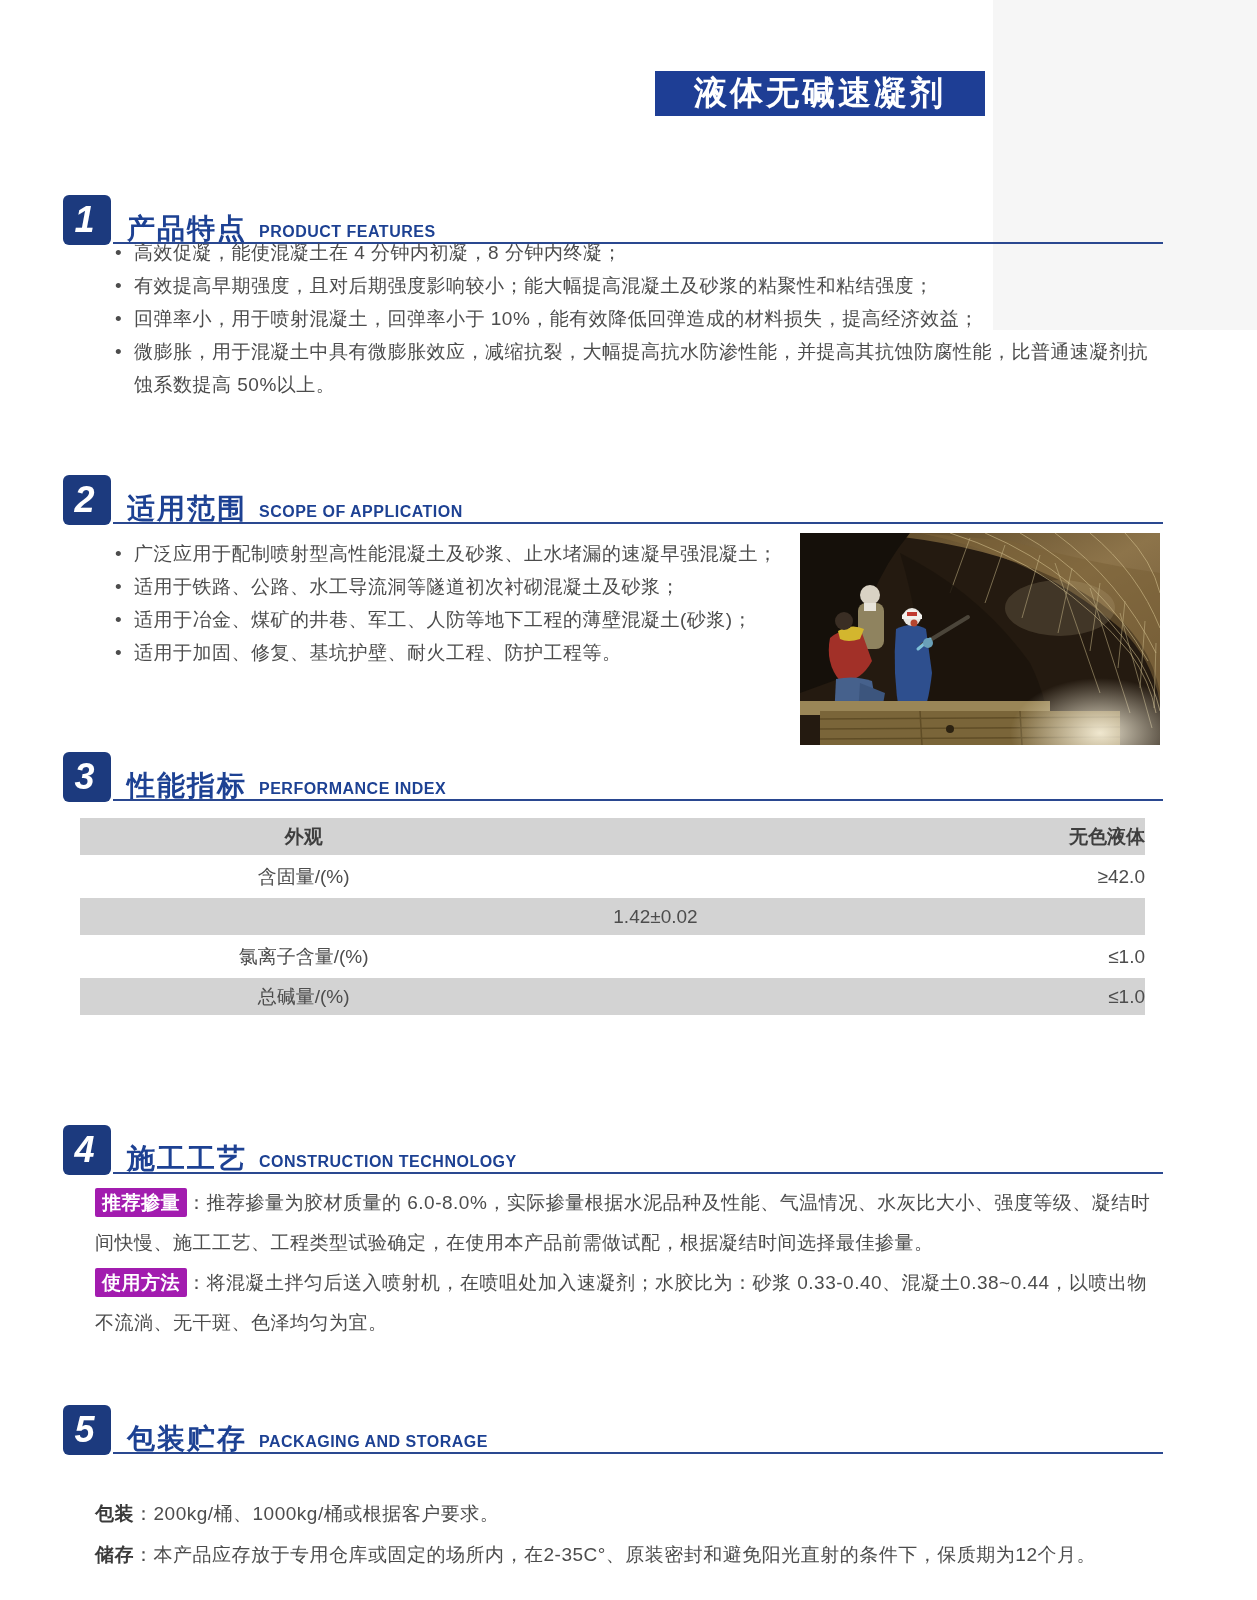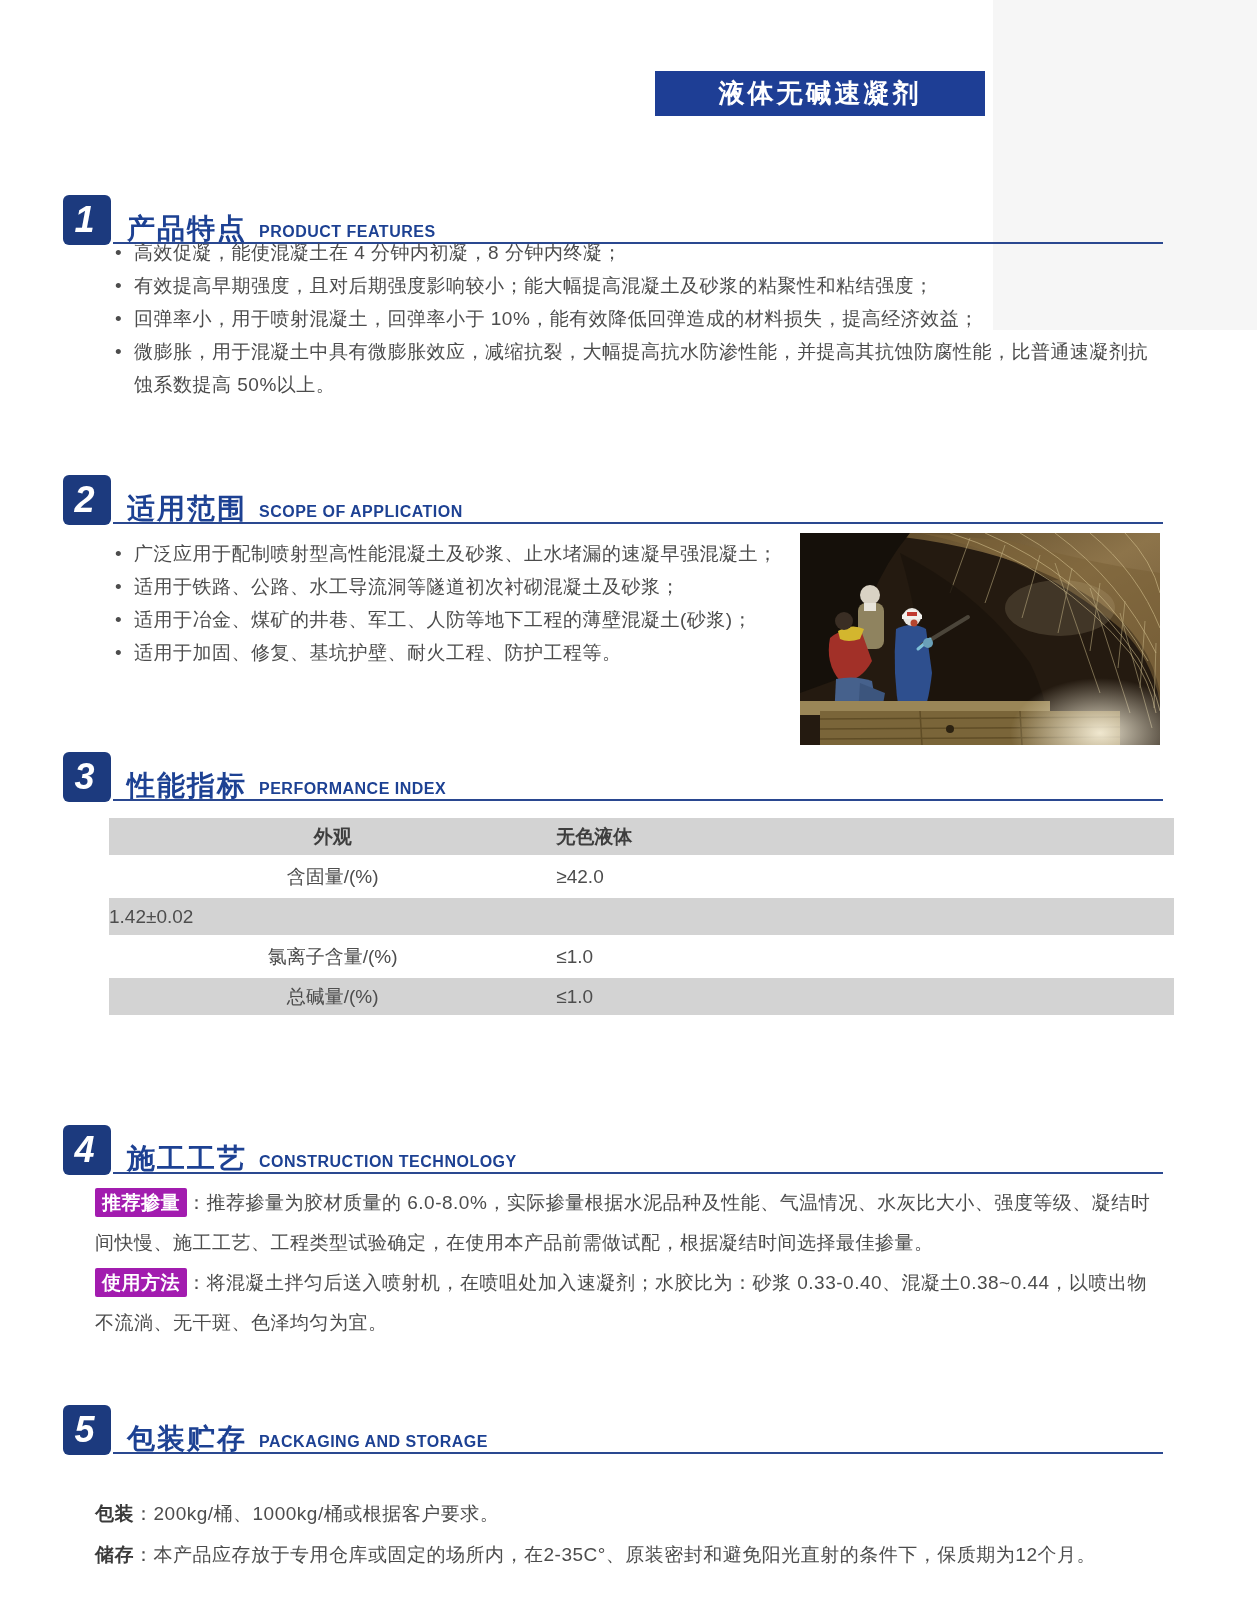--- a/index.html
+++ b/index.html
@@ -11,21 +11,21 @@
   }
   .scan-tint {
     position:absolute; left:993px; top:0; width:264px; height:330px;
     background:#f6f6f6;
   }
   
   .doc-title {
     position:absolute; left:655px; top:71px; width:330px; height:45px;
     background:#1e3e95; color:#ffffff;
     display:flex; align-items:center; justify-content:center;
-    font-size:26px; font-weight:bold; letter-spacing:3px;
+    font-size:33px; font-weight:bold; letter-spacing:3px;
   }
   
   .sec-header {
     position:absolute; left:63px; width:1100px; height:52px;
     display:flex; align-items:flex-end;
   }
   .sec-num {
     width:48px; height:50px; background:#1c3a7e; color:#ffffff;
     font-size:36px; font-weight:bold; font-style:italic;
     display:flex; align-items:center; justify-content:center;
@@ -52,29 +52,29 @@
   }
   .bullets li::before {
     content:"•"; position:absolute; left:3px; top:0; color:#4c4c4c;
   }
   
   .tunnel-photo {
     position:absolute; left:800px; top:533px; width:360px; height:212px;
     display:block; background:#241a10;
   }
   
-  .spec-table { position:absolute; left:109px; top:818px; width:1065px; }
+  .spec-table { position:absolute; left:80px; top:818px; width:1065px; }
   .trow {
     display:flex; height:37px; margin-bottom:3px; align-items:center;
     font-size:19px; color:#4d4d4d;
   }
   .trow.gray { background:#d3d3d3; }
   .trow.head { font-weight:bold; color:#3e3e3e; }
   .trow .c1 { width:42%; text-align:center; }
-  .trow .c2 { width:58%; text-align:left; }
+  .trow .c2 { width:58%; text-align:right; }
   
   .paras {
     position:absolute; left:95px; top:1183px; width:1070px;
     font-size:19px; line-height:40px; color:#4c4c4c; letter-spacing:0.5px;
   }
   .para { margin-bottom:0; }
   .badge {
     display:inline-block; background:#a21caf; color:#ffffff;
     padding:0 7px; line-height:29px; border-radius:2px;
     font-weight:bold; font-size:19px; vertical-align:baseline;

